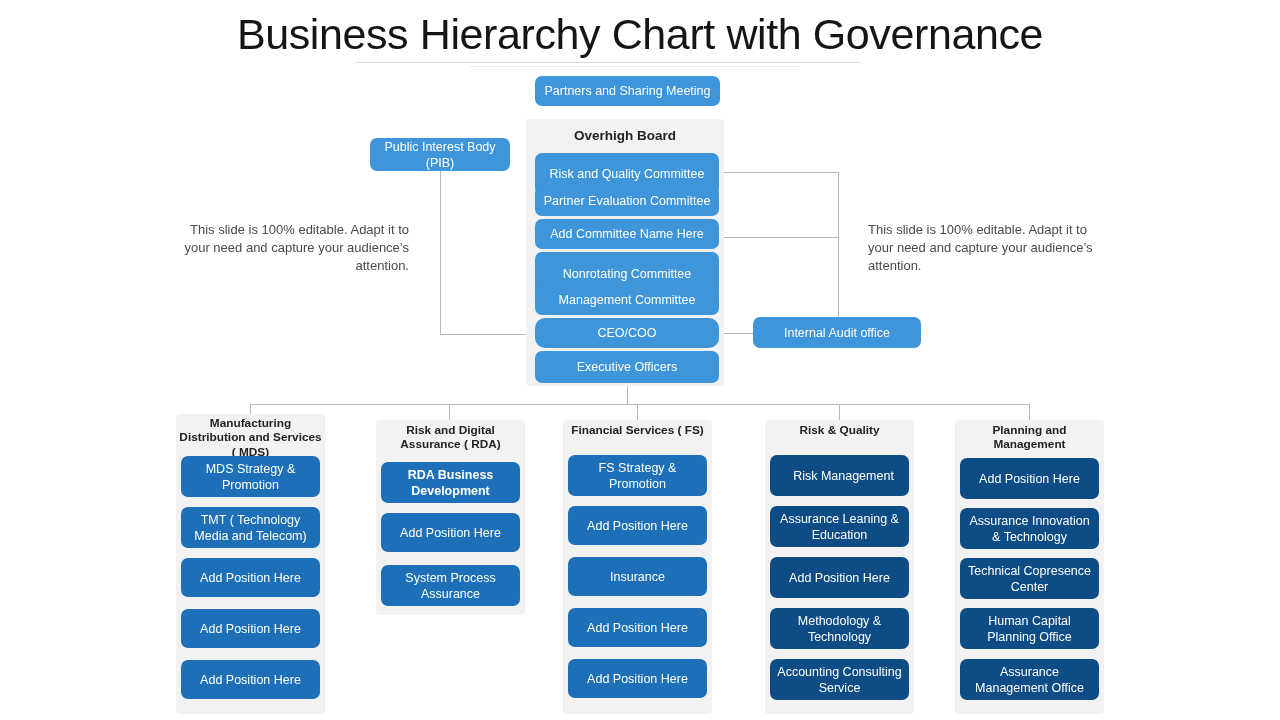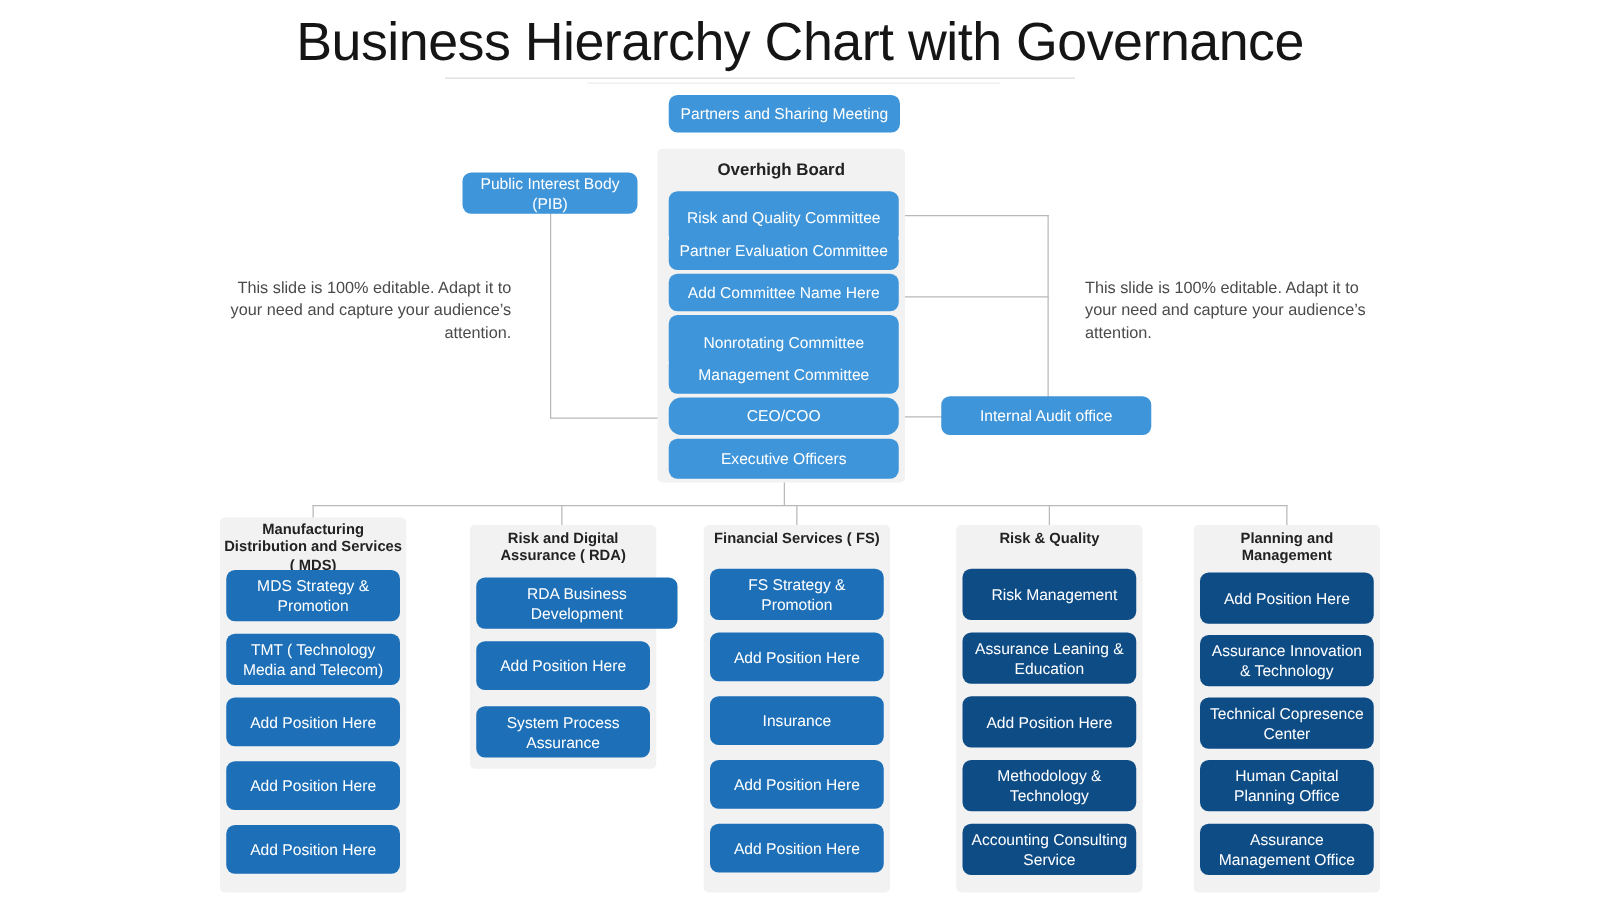--- a/index.html
+++ b/index.html
@@ -183,21 +183,21 @@
   </div>
   <div class="node mid" style="left:181px; top:609px; width:139px; height:39px;">
     <span>Add Position Here</span>
   </div>
   <div class="node mid" style="left:181px; top:660px; width:139px; height:39px;">
     <span>Add Position Here</span>
   </div>
 
   <div class="panel" style="left:376px; top:420px; width:149px; height:195px;"></div>
   <div class="panel-title col" style="left:376px; top:423px; width:149px;">Risk and  Digital Assurance  ( RDA)</div>
-  <div class="node mid" style="left:381px; top:462px; width:161px; height:41px;">
+  <div class="node mid" style="left:381px; top:462px; width:139px; height:41px;font-weight:bold;">
     <span>RDA Business Development</span>
   </div>
   <div class="node mid" style="left:381px; top:513px; width:139px; height:39px;">
     <span>Add Position Here</span>
   </div>
   <div class="node mid" style="left:381px; top:565px; width:139px; height:41px;">
     <span>System Process Assurance</span>
   </div>
 
   <div class="panel" style="left:563px; top:420px; width:149px; height:294px;"></div>

